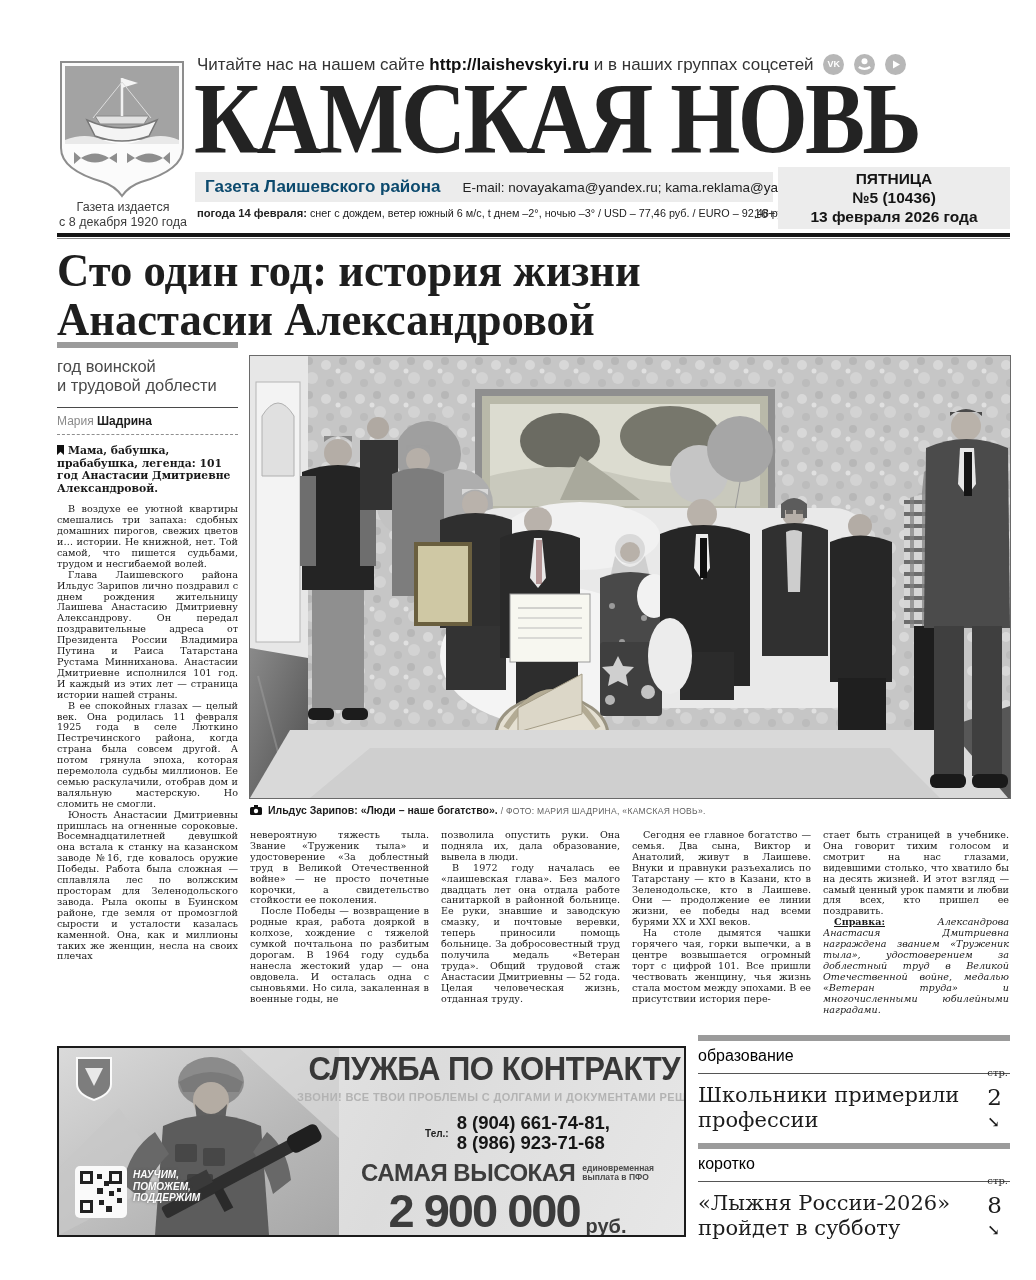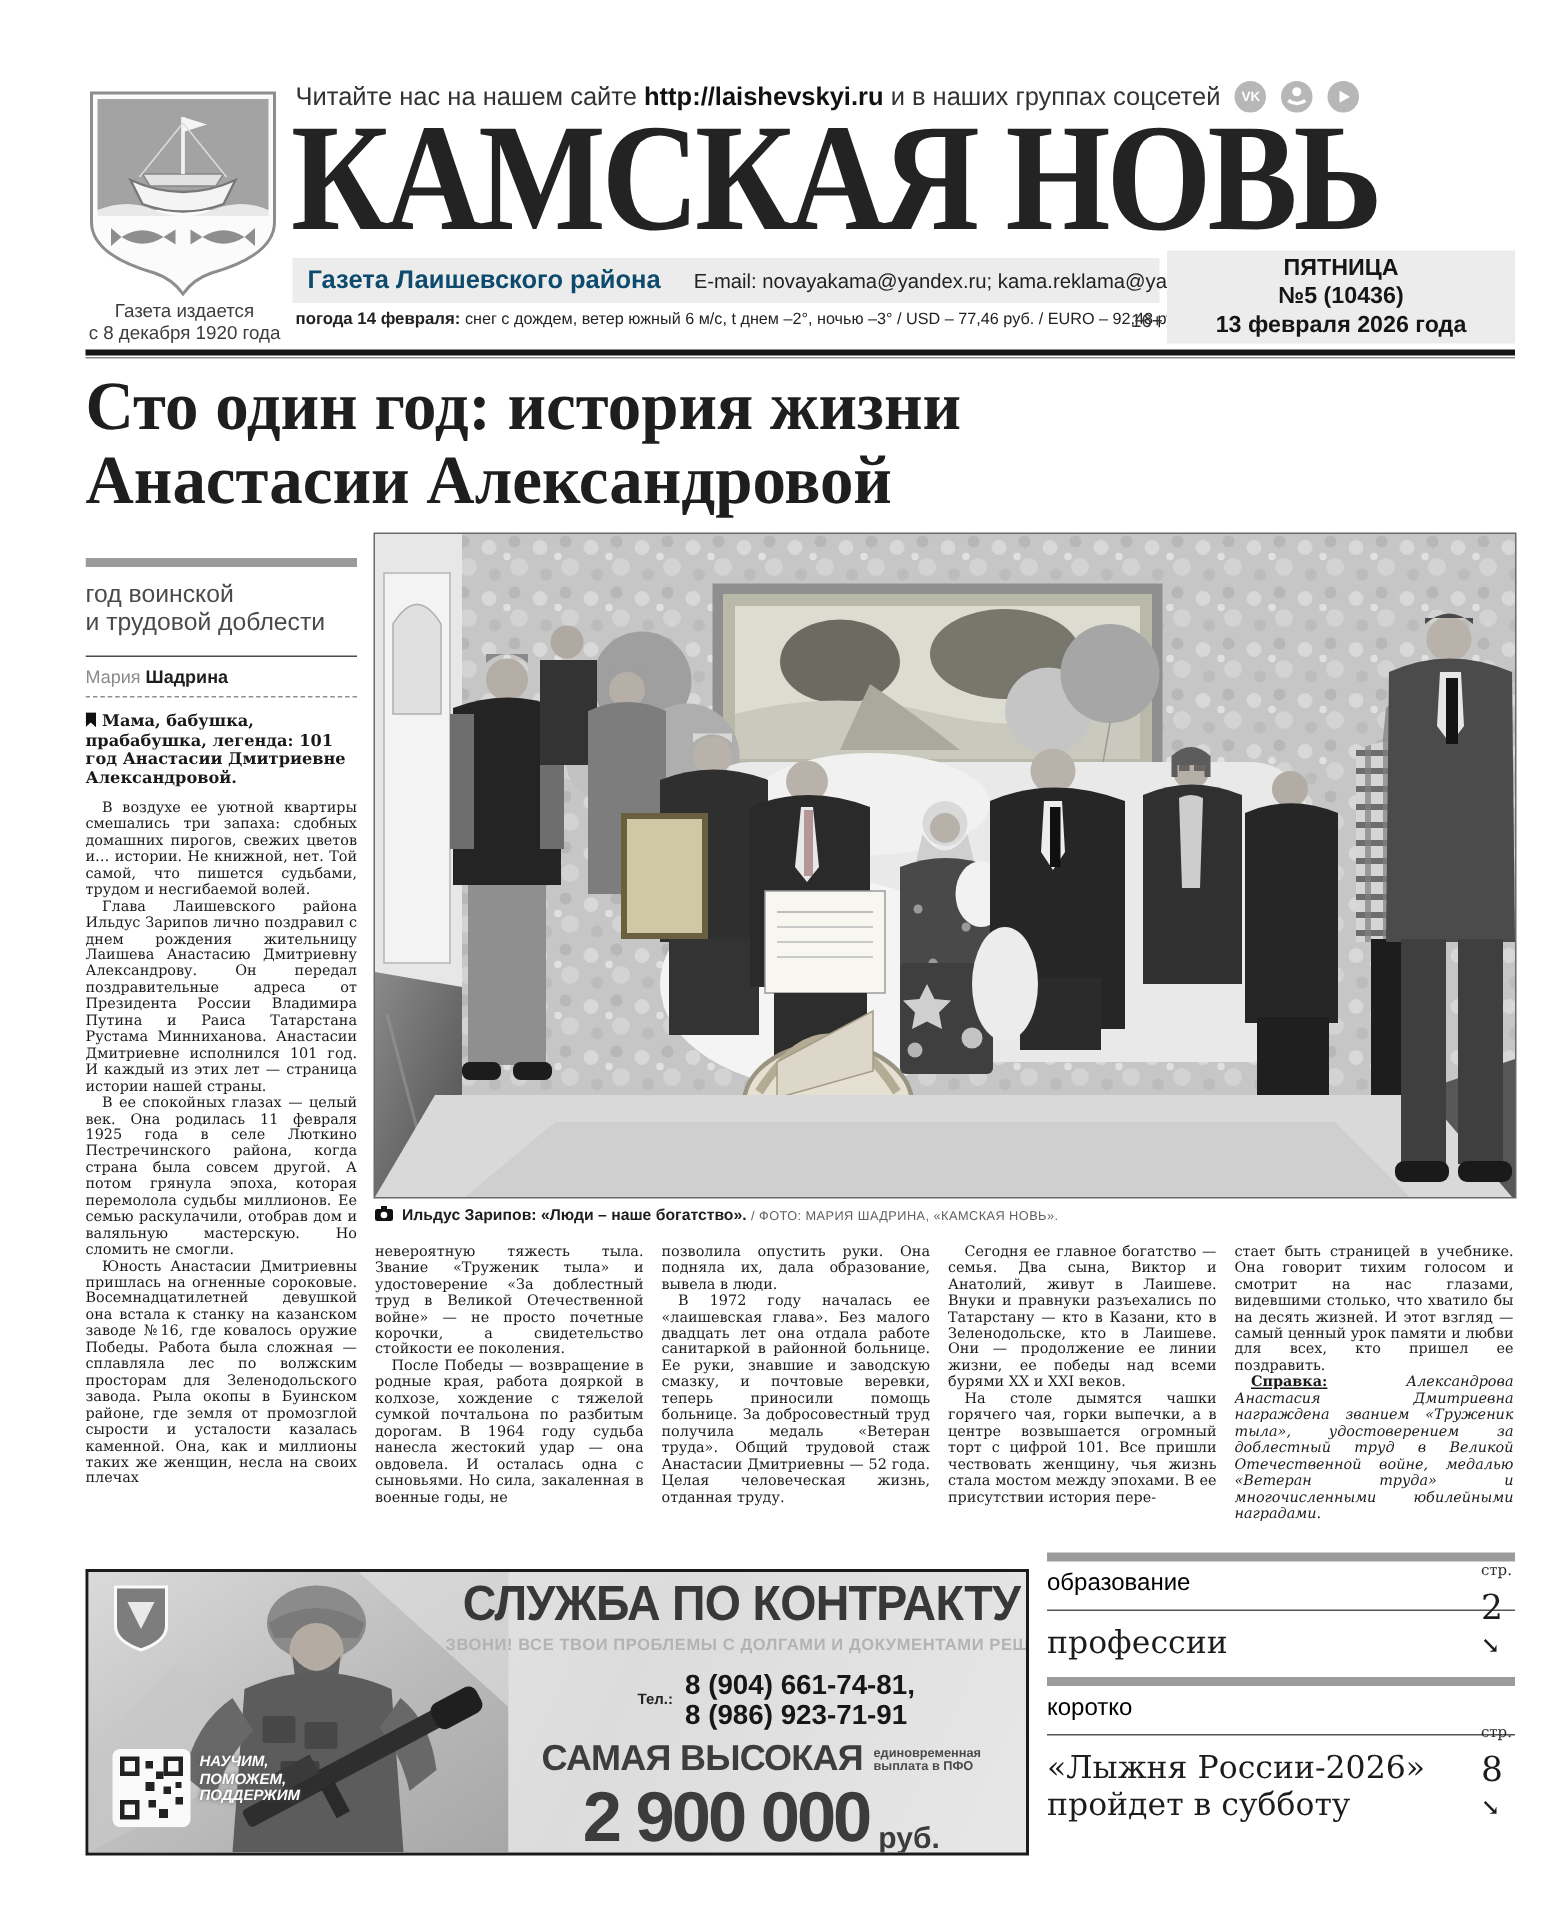--- a/index.html
+++ b/index.html
@@ -42,21 +42,21 @@
   #headline{left:57px;top:246px;width:920px;
             font-family:"Liberation Serif",serif;font-weight:bold;
             font-size:46px;line-height:49px;color:#1e1e1e;
             transform:scaleX(.97);transform-origin:left top;}
 
   
   .col{font-family:"DejaVu Serif","Liberation Serif",serif;
        font-size:9.6px;line-height:10.9px;text-align:justify;color:#191919;}
   .col p{margin:0;text-indent:11px;}
   .col p.cont{text-indent:0;}
-  #col1{left:57px;top:372px;width:181px;height:684px;overflow:hidden;}
+  #col1{left:57px;top:342px;width:181px;height:684px;overflow:hidden;}
   #col2{left:250px;top:830px;width:179px;height:209px;overflow:hidden;}
   #col3{left:441px;top:830px;width:179px;height:209px;overflow:hidden;}
   #col4{left:632px;top:830px;width:179px;height:209px;overflow:hidden;}
   #col5{left:823px;top:830px;width:186px;height:209px;overflow:hidden;}
   #kicker{border-top:6px solid #9b9b9b;padding:9px 0 12px;
           font-family:"Liberation Sans",sans-serif;font-size:16.5px;line-height:19px;
           color:#4a4a4a;border-bottom:1px solid #4a4a4a;text-align:left;text-indent:0;}
   #byline{font-family:"Liberation Sans",sans-serif;font-size:12px;color:#8a8a8a;
           padding:8px 0 7px;border-bottom:1px dashed #8f8f8f;margin-bottom:10px;
           text-align:left;}
@@ -451,21 +451,21 @@
     <span>ПОМОЖЕМ,</span><br>
     <span>ПОДДЕРЖИМ</span>
   </div>
   <div id="adbody">
     <div id="adtitle">СЛУЖБА ПО КОНТРАКТУ</div>
     <div id="adsub">ЗВОНИ! ВСЕ ТВОИ ПРОБЛЕМЫ С ДОЛГАМИ И ДОКУМЕНТАМИ РЕШИМ МЫ!</div>
     <div id="adphones">
       <span class="tel">Тел.:</span>
       <span class="nums">
         <span>8 (904) 661-74-81,</span><br>
-        <span>8 (986) 923-71-91</span>
+        <span>8 (986) 923-71-68</span>
       </span>
     </div>
     <div id="adpay">
       <span class="big">САМАЯ ВЫСОКАЯ</span>
       <span class="note">
         <span>единовременная</span><br>
         <span>выплата в ПФО</span>
       </span>
     </div>
     <div id="adsum">
@@ -473,20 +473,21 @@
       <span class="rub">руб.</span>
     </div>
     <div id="adfoot">ПРИ ЗАКЛЮЧЕНИИ КОНТРАКТА В ЛАИШЕВСКОМ РАЙОНЕ</div>
   </div>
 </div>
 
 <div class="abs" id="teasers">
   <div class="tbar"></div>
   <div class="tsec">образование</div>
   <div class="ttitle">
+    <span>Школьники примерили</span>
     <span>профессии</span>
     <span class="pageref">
       <span class="plbl">стр.</span>
       <span class="pnum">2</span>
       <span class="parr">↘</span>
     </span>
   </div>
   <div class="tbar"></div>
   <div class="tsec">коротко</div>
   <div class="ttitle">

